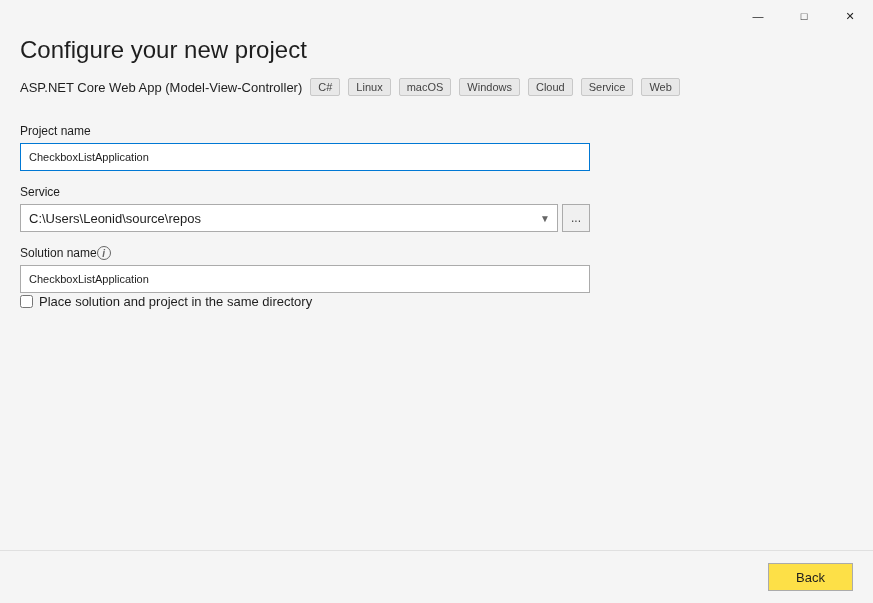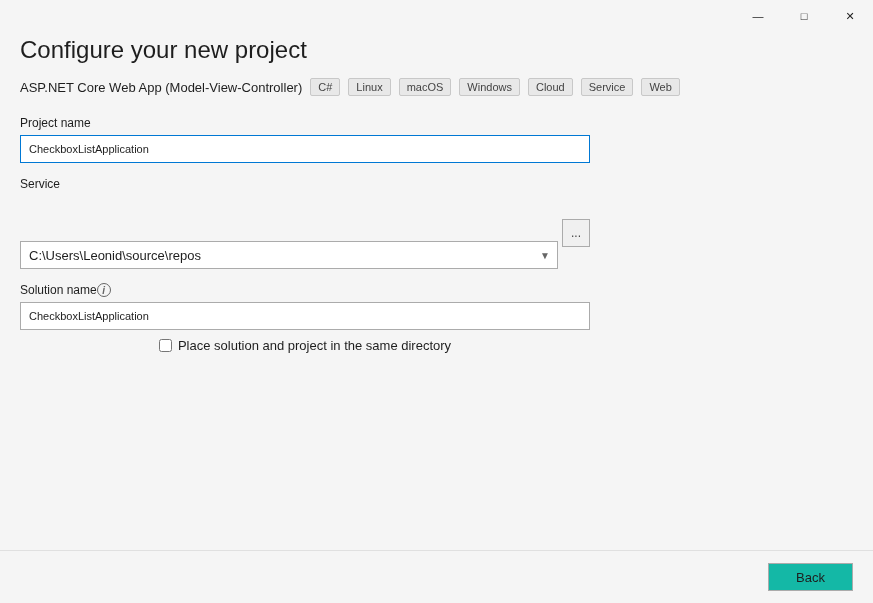--- a/index.html
+++ b/index.html
@@ -89,21 +89,21 @@
     }
 
     .field-label {
       font-size: 12px;
       color: #1e1e1e;
       margin-bottom: 5px;
       margin-top: 14px;
     }
 
     .field-label:first-child {
-      margin-top: 0;
+      margin-top: 8px;
     }
 
     .text-input {
       height: 28px;
       border: 1px solid #0078d4;
       padding: 0 8px;
       font-size: 11px;
       font-family: 'Segoe UI', Arial, sans-serif;
       background: white;
       color: #1e1e1e;
@@ -117,21 +117,20 @@
 
     .location-row {
       display: flex;
       gap: 4px;
       align-items: center;
     }
 
     .location-select-wrapper {
       flex: 1;
       position: relative;
-      margin-top: 45px;
     }
 
     .location-select {
       width: 100%;
       height: 28px;
       border: 1px solid #ababab;
       padding: 0 28px 0 8px;
       font-size: 13px;
       font-family: 'Segoe UI', Arial, sans-serif;
       background: white;
@@ -183,22 +182,21 @@
       color: #666;
       cursor: default;
       font-style: italic;
       font-weight: bold;
     }
 
     .checkbox-row {
       display: flex;
       align-items: center;
       gap: 6px;
-      margin-top: 8px;
-      justify-content: center;
+      margin-top: 1px;
     }
 
     .checkbox-input {
       width: 13px;
       height: 13px;
       cursor: pointer;
       margin: 0;
       flex-shrink: 0;
     }
 
@@ -224,21 +222,21 @@
       border-top: 1px solid #e0e0e0;
       background: #f5f5f5;
       flex-shrink: 0;
       margin-top: auto;
     }
 
     .footer-btn {
       min-width: 85px;
       height: 28px;
       border: 1px solid #ababab;
-      background: #14b8a6;
+      background: #fde047;
       font-size: 13px;
       font-family: 'Segoe UI', Arial, sans-serif;
       color: #1e1e1e;
       cursor: pointer;
       padding: 0 16px;
     }
 
     .footer-btn.primary {
       background: #0078d4;
       border-color: #0078d4;

